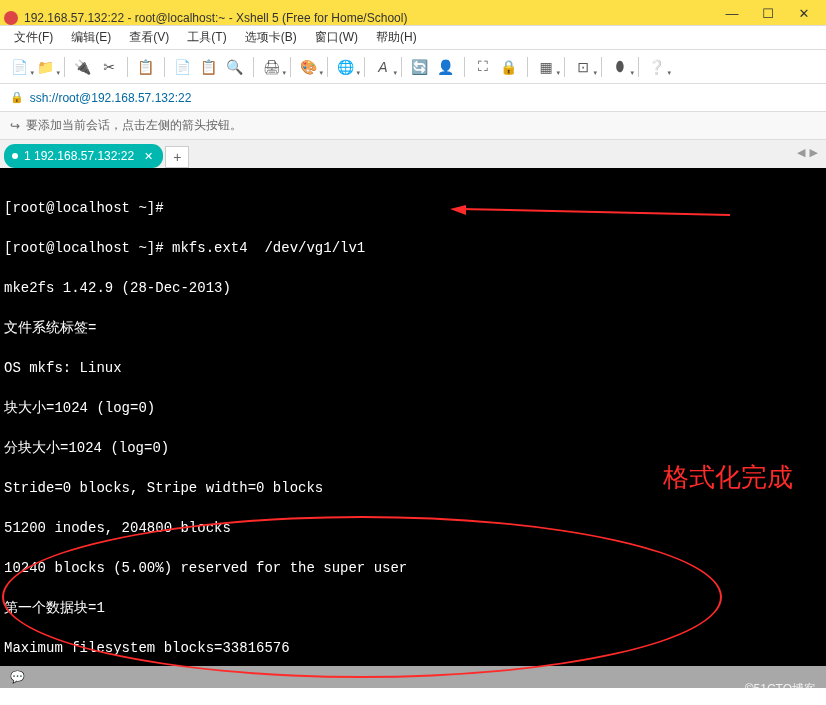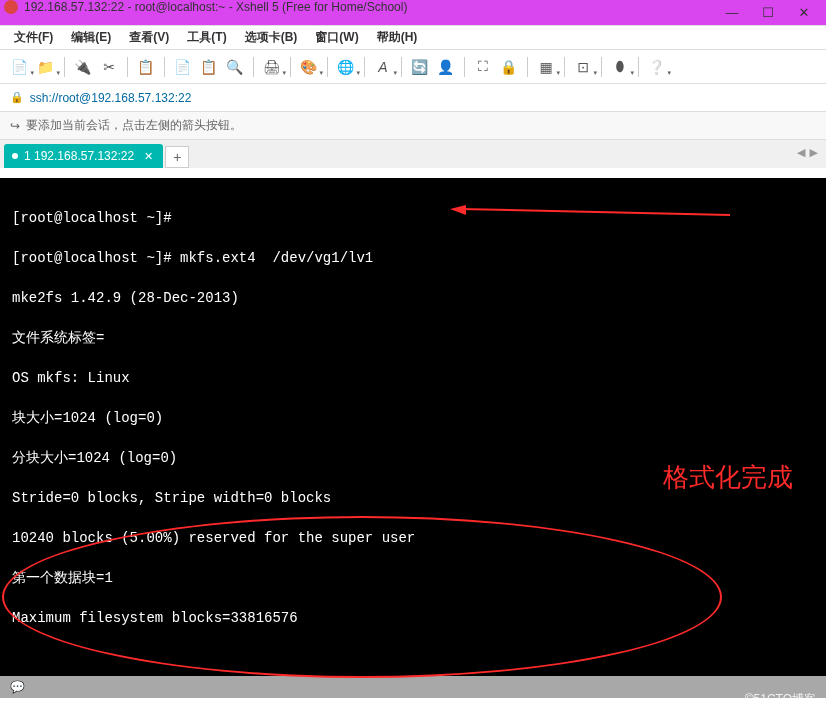--- a/index.html
+++ b/index.html
@@ -1,54 +1,54 @@
 <!DOCTYPE html>
 <html><head>
   <meta charset="utf-8">
   <style>
     * { margin: 0; padding: 0; box-sizing: border-box; }
     body { width: 826px; height: 705px; font-family: "Microsoft YaHei", Arial, sans-serif; font-size: 12px; background: #fff; overflow: hidden; position: relative; }
     
     
-    .titlebar { height: 26px; background: #d946ef; border-bottom: 1px solid #ddd; display: flex; align-items: flex-start; padding: 0 4px; }
+    .titlebar { height: 26px; background: #fde047; border-bottom: 1px solid #ddd; display: flex; align-items: flex-end; padding: 0 4px; }
     .titlebar-icon { width: 14px; height: 14px; background: #d44; border-radius: 50%; margin-right: 6px; }
     .titlebar-text { flex: 1; font-size: 12px; color: #333; }
     .titlebar-controls { display: flex; gap: 0; }
     .titlebar-btn { width: 36px; height: 24px; display: flex; align-items: center; justify-content: center; font-size: 13px; color: #333; }
     
     
     .menubar { height: 24px; display: flex; align-items: center; padding: 0 8px; gap: 6px; border-bottom: 1px solid #ddd; }
-    .menu-item { padding: 2px 6px; font-size: 12px; color: #333; font-weight: bold; }
+    .menu-item { padding: 2px 6px; font-size: 12px; color: #333; }
     
     
     .toolbar { height: 34px; border-bottom: 1px solid #ddd; display: flex; align-items: center; padding: 0 8px; gap: 2px; }
     .tool-btn { width: 24px; height: 24px; display: flex; align-items: center; justify-content: center; font-size: 14px; color: #555; position: relative; }
     .tool-btn.dd::after { content: "▾"; font-size: 7px; position: absolute; right: -2px; bottom: 2px; color: #666; }
     .tool-sep { width: 1px; height: 20px; background: #ccc; margin: 0 4px; }
     
     
     .addressbar { height: 28px; display: flex; align-items: center; padding: 0 10px; border-bottom: 1px solid #ddd; gap: 6px; color: #666; }
     .lock-icon { font-size: 11px; color: #888; }
     .addr-text { color: #0369a1; font-size: 12px; }
     
     
     .infobar { height: 28px; display: flex; align-items: center; padding: 0 10px; border-bottom: 1px solid #ddd; gap: 6px; color: #666; background: #f8f8f8; }
     .arrow-icon { font-size: 12px; }
     
     
     .tabbar { height: 28px; background: #f0f0f0; display: flex; align-items: flex-end; padding-left: 4px; position: relative; }
     .tab-nav { position: absolute; right: 8px; top: 6px; color: #999; font-size: 11px; display: flex; gap: 4px; }
     .tab { height: 24px; padding: 0 10px 0 8px; display: flex; align-items: center; gap: 6px; font-size: 12px; border-top-left-radius: 3px; border-top-right-radius: 3px; }
-    .tab.active { background: #00b8b0; color: #fff; }
+    .tab.active { background: #00b8b0; color: #fff; border-radius: 11px; }
     .tab-dot { width: 6px; height: 6px; background: #fff; border-radius: 50%; }
     .tab-close { font-size: 11px; margin-left: 4px; }
     .tab-add { width: 24px; height: 22px; background: #fff; border: 1px solid #ccc; display: flex; align-items: center; justify-content: center; margin-left: 2px; font-size: 14px; color: #666; }
     
     
-    .terminal { background: #000; color: #fff; font-family: "Consolas", "Courier New", monospace; font-size: 14px; line-height: 20px; padding: 10px 12px; height: 498px; white-space: pre; position: relative; overflow: hidden; margin-top: 10px; }
+    .terminal { background: #000; color: #fff; font-family: "Consolas", "Courier New", monospace; font-size: 14px; line-height: 20px; padding: 10px 4px; height: 498px; white-space: pre; position: relative; overflow: hidden; }
     .term-line { white-space: pre; }
     
     
     .annot-arrow { position: absolute; left: 450px; top: 205px; width: 280px; height: 20px; pointer-events: none; }
     .annot-text { position: absolute; left: 663px; top: 460px; color: #ff2a2a; font-size: 26px; font-family: "SimSun", serif; font-weight: 400; pointer-events: none; }
     .annot-ellipse { position: absolute; left: 2px; top: 516px; width: 720px; height: 162px; pointer-events: none; border: 2px solid #ff2a2a; border-radius: 50%; }
     
     
     .statusbar { height: 22px; background: #a8a8a8; color: #fff; display: flex; align-items: center; padding: 0 10px; font-size: 12px; justify-content: space-between; }
     .status-left { display: flex; align-items: center; gap: 6px; }
@@ -141,20 +141,21 @@
 
 <div class="terminal">
 <div class="term-line">[root@localhost ~]#</div>
 <div class="term-line">[root@localhost ~]# mkfs.ext4  /dev/vg1/lv1</div>
 <div class="term-line">mke2fs 1.42.9 (28-Dec-2013)</div>
 <div class="term-line">文件系统标签=</div>
 <div class="term-line">OS mkfs: Linux</div>
 <div class="term-line">块大小=1024 (log=0)</div>
 <div class="term-line">分块大小=1024 (log=0)</div>
 <div class="term-line">Stride=0 blocks, Stripe width=0 blocks</div>
+<div class="term-line">51200 inodes, 204800 blocks</div>
 <div class="term-line">10240 blocks (5.00%) reserved for the super user</div>
 <div class="term-line">第一个数据块=1</div>
 <div class="term-line">Maximum filesystem blocks=33816576</div>
 
 
 
 
 
 <div class="term-line"></div>
 

